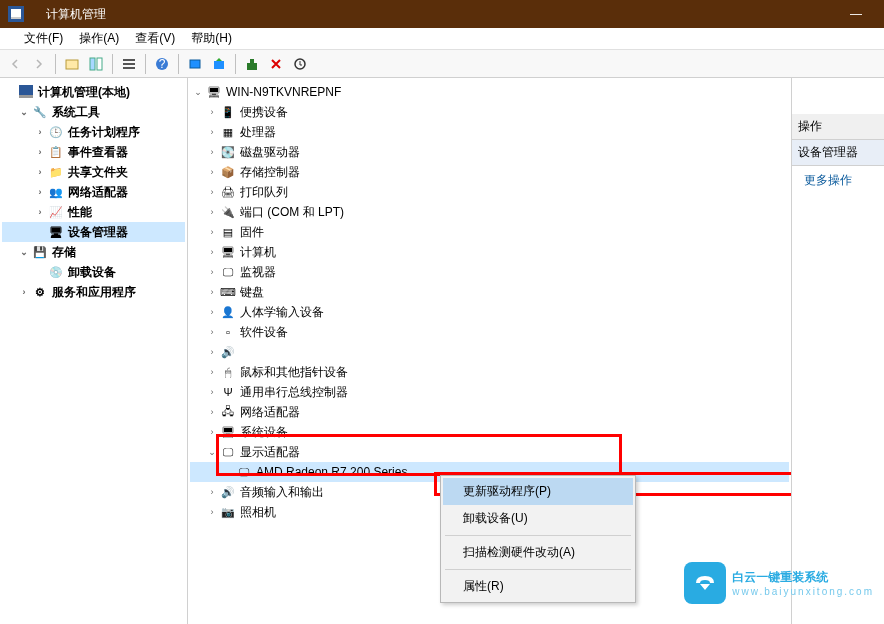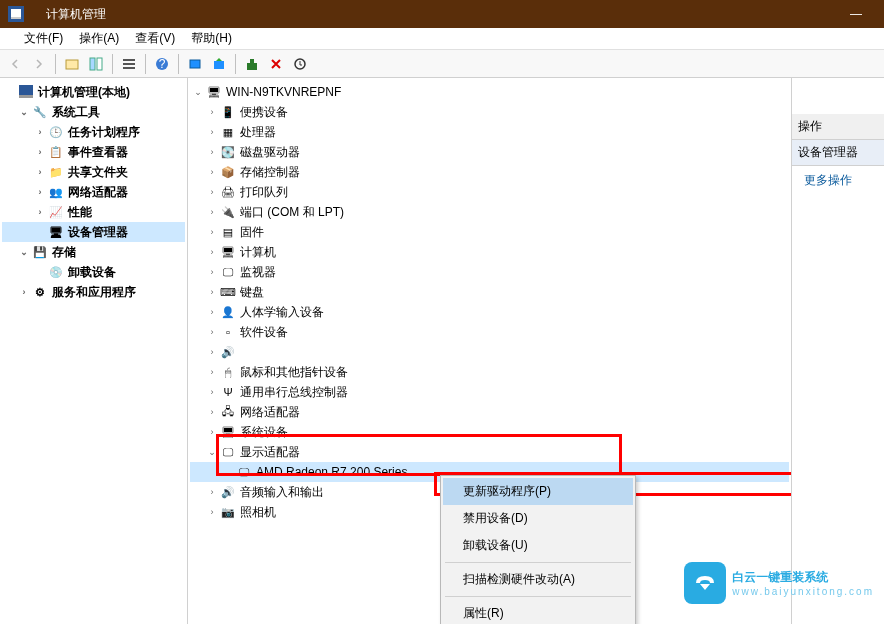--- a/index.html
+++ b/index.html
@@ -316,21 +316,20 @@
         <span class="expander">›</span>
         <span class="icon">📷</span>
         <span>照相机</span>
       </div>
 
     <div class="red-box red-box-1"></div>
     <div class="red-box red-box-2"></div>
 
     <div class="context-menu">
       <div class="cm-item hover">更新驱动程序(P)</div>
-      <div class="cm-item">禁用设备(D)</div>
       <div class="cm-item">卸载设备(U)</div>
       <div class="cm-sep"></div>
       <div class="cm-item">扫描检测硬件改动(A)</div>
       <div class="cm-sep"></div>
       <div class="cm-item">属性(R)</div>
     </div>
   </div>
 
   <div class="right-pane">
     <div class="hdr">操作</div>

